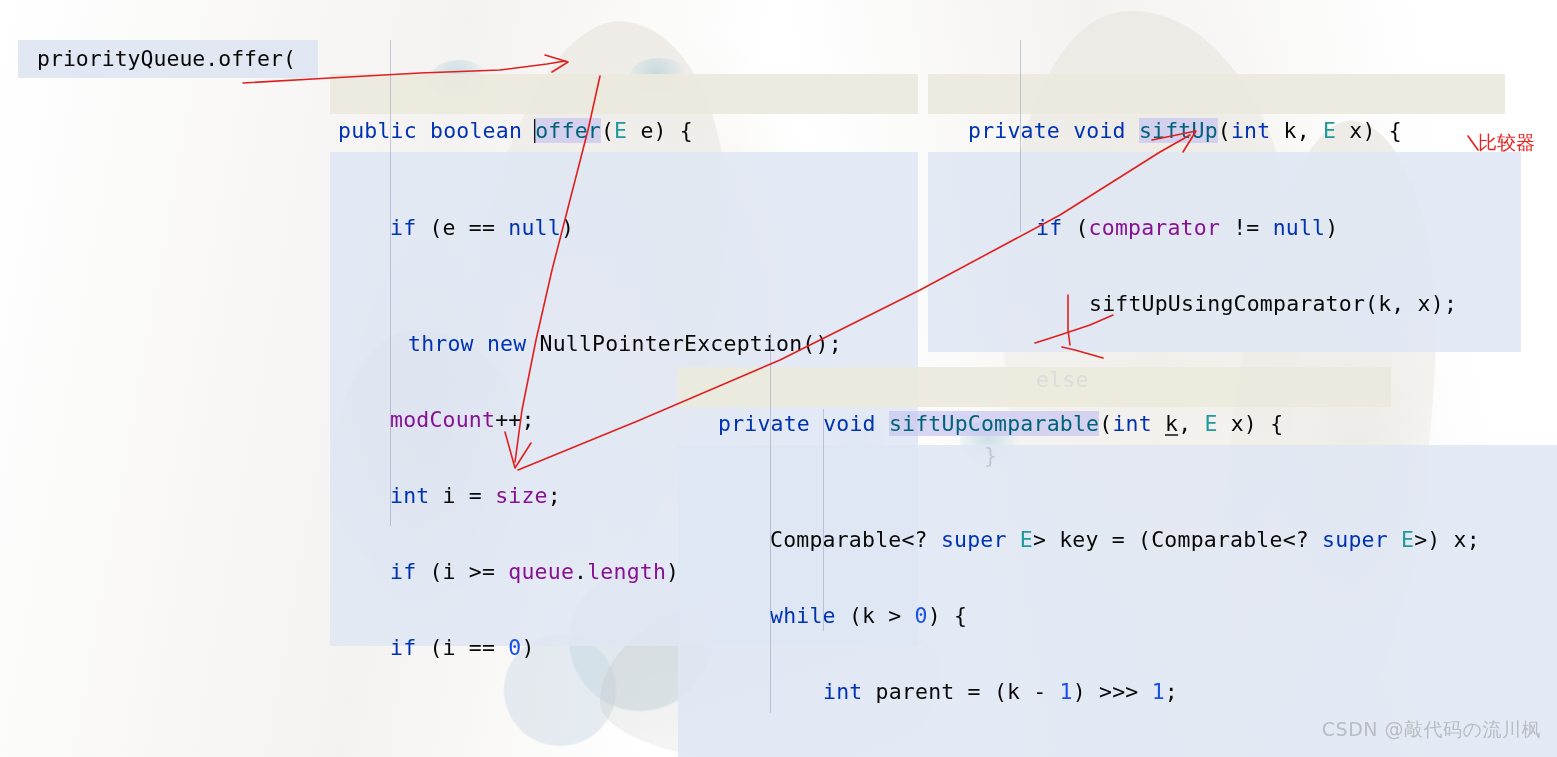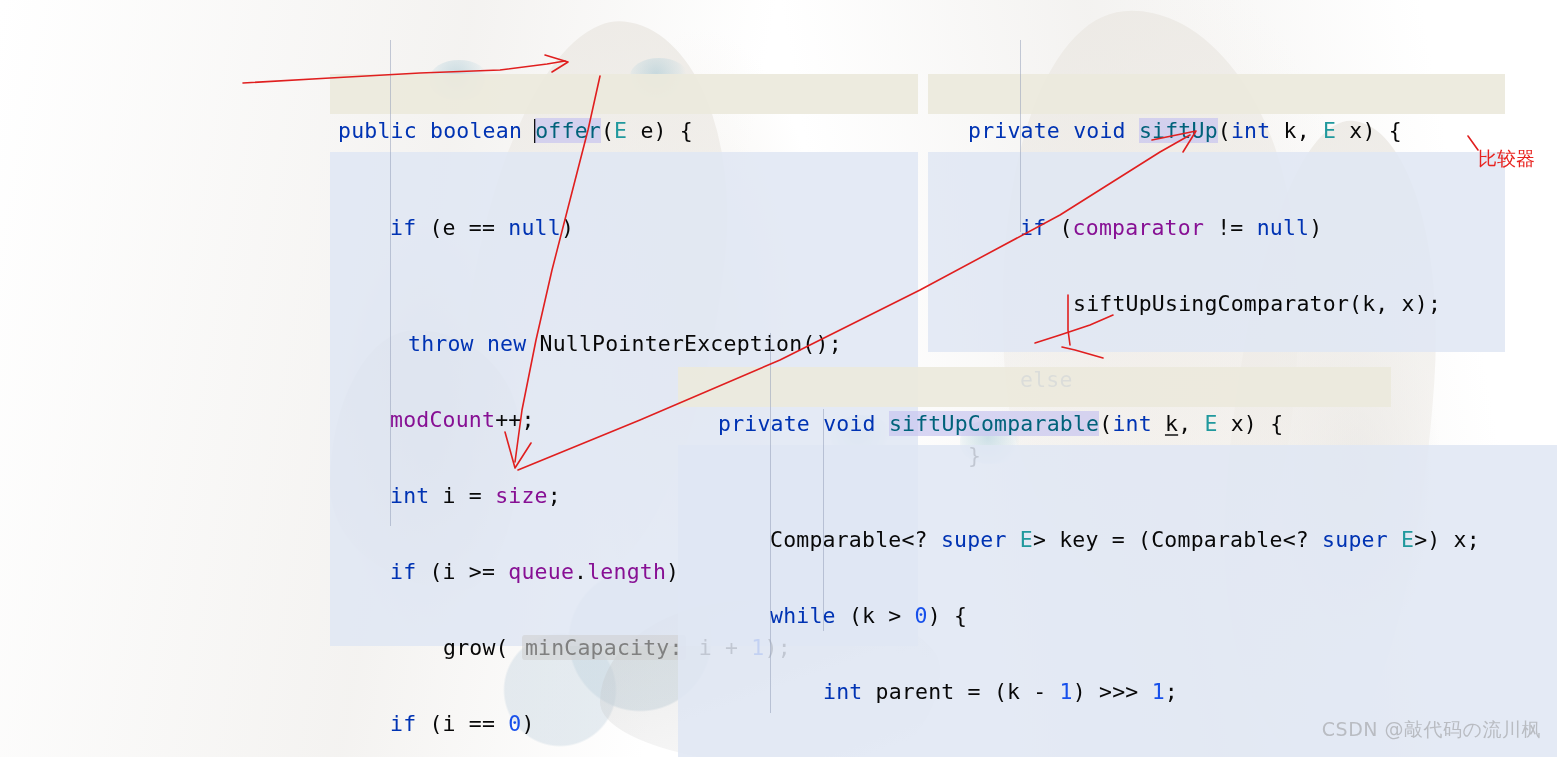--- a/index.html
+++ b/index.html
@@ -41,21 +41,21 @@
   .panel .sig{background:rgba(236,234,221,.93);}
   .panel .body{background:rgba(224,230,243,.86);}
   .ln{height:38px;line-height:38px;font-size:21.5px;letter-spacing:.2px;}
   .guide{position:absolute;width:1px;background:rgba(150,160,185,.55);}
 
   #panel-offer{left:330px;top:36px;width:588px;height:534px;}
   #panel-offer .sig{height:40px;width:588px;}
   #panel-offer .body{height:494px;width:588px;}
   #panel-siftup{left:928px;top:36px;width:577px;height:240px;}
   #panel-siftup .sig{height:40px;width:577px;}
-  #panel-siftup .body{height:200px;width:577px;}
+  #panel-siftup .body{height:200px;width:577px;padding-left:16px;}
   #panel-siftupcomp{left:678px;top:329px;width:879px;height:428px;}
   #panel-siftupcomp .sig{height:40px;width:713px;}
   #panel-siftupcomp .body{height:388px;width:879px;}
 
   
   .kw   {color:#0033b3;}
   .type {color:#20999d;}
   .fld  {color:#871094;}
   .mth  {color:#00627a;text-align:center;}
   .num  {color:#1750eb;}
@@ -65,21 +65,21 @@
   .ul   {text-decoration:underline;text-decoration-color:#4a4a4a;text-underline-offset:3px;}
 
   .caret{display:inline-block;width:0;border-left:2px solid #111;height:24px;vertical-align:-5px;margin:0 -1px;}
 
   
   #call-site{position:absolute;left:18px;top:40px;width:300px;height:38px;
     background:rgba(221,228,241,.86);color:#080808;font-size:21.5px;line-height:38px;
     padding-left:19px;box-sizing:border-box;white-space:pre;}
 
   
-  #annot-comparator{position:absolute;left:1478px;top:146px;color:#e8231f;font-size:19px;
+  #annot-comparator{position:absolute;left:1478px;top:130px;color:#e8231f;font-size:19px;
     font-family:"DejaVu Sans","Liberation Sans",sans-serif;white-space:nowrap;}
   #watermark{position:absolute;right:16px;bottom:14px;color:#b9bcc2;font-size:19px;
     font-family:"DejaVu Sans","Liberation Sans",sans-serif;white-space:nowrap;letter-spacing:.5px;}
 
   svg.arrows{position:absolute;left:0;top:0;width:1557px;height:757px;pointer-events:none;}
 </style>
 </head>
 <body>
 
 <div class="stage">
@@ -90,33 +90,33 @@
     <div class="hair h2"></div>
     <div class="hair h3"></div>
     <div class="eye e1"></div>
     <div class="eye e2"></div>
     <div class="eye e3"></div>
     <div class="eye e4"></div>
     <div class="shoulder s1"></div>
     <div class="shoulder s2"></div>
   </div>
 
+  <div id="call-site"><span>priorityQueue.offer(</span></div>
 
   <div class="panel" id="panel-offer">
     <div class="sig">
       <div class="ln" style="padding-left:8px;"><span class="kw">public</span> <span class="kw">boolean</span> <span class="caret"></span><span class="hl mth">offer</span><span class="plain">(</span><span class="type">E</span><span class="plain"> e) {</span></div>
     </div>
     <div class="body">
       <div class="guide" style="left:60px;top:4px;height:486px;"></div>
       <div class="ln" style="padding-left:60px;"><span class="kw">if</span><span class="plain"> (e == </span><span class="kw">null</span><span class="plain">)</span></div>
       <div class="ln" style="padding-left:78px;margin-top:40px;"><span class="kw">throw</span> <span class="kw">new</span> <span class="plain">NullPointerException();</span></div>
       <div class="ln" style="padding-left:60px;"><span class="fld">modCount</span><span class="plain">++;</span></div>
       <div class="ln" style="padding-left:60px;"><span class="kw">int</span><span class="plain"> i = </span><span class="fld">size</span><span class="plain">;</span></div>
       <div class="ln" style="padding-left:60px;"><span class="kw">if</span><span class="plain"> (i &gt;= </span><span class="fld">queue</span><span class="plain">.</span><span class="fld">length</span><span class="plain">)</span></div>
-      <div class="ln" style="padding-left:113px;"><span class="plain">grow(</span> <span class="hint">minCapacity:</span> <span class="plain">i + </span><span class="num">1</span><span class="plain">);</span></div>
       <div class="ln" style="padding-left:60px;"><span class="kw">if</span><span class="plain"> (i == </span><span class="num">0</span><span class="plain">)</span></div>
       
       
       
       
       
     </div>
   </div>
 
   <div class="panel" id="panel-siftup">

